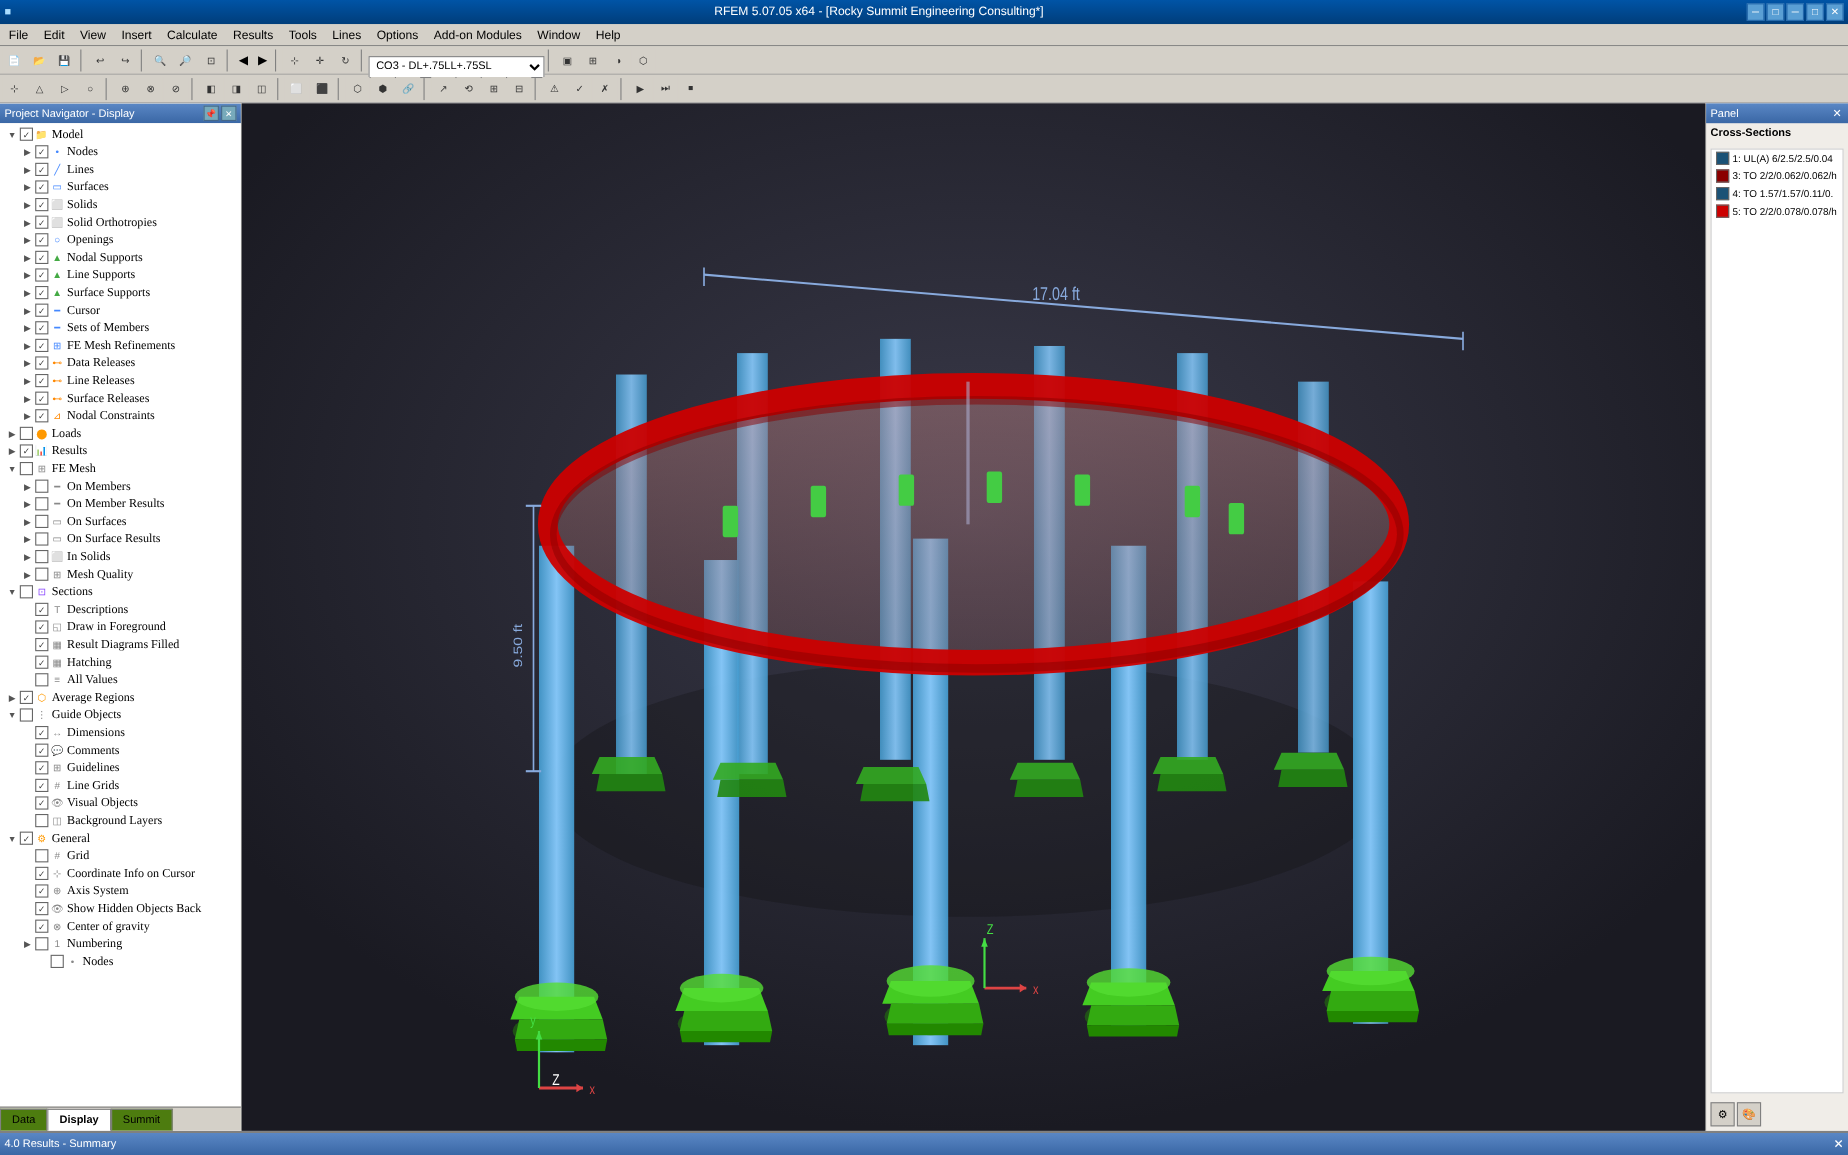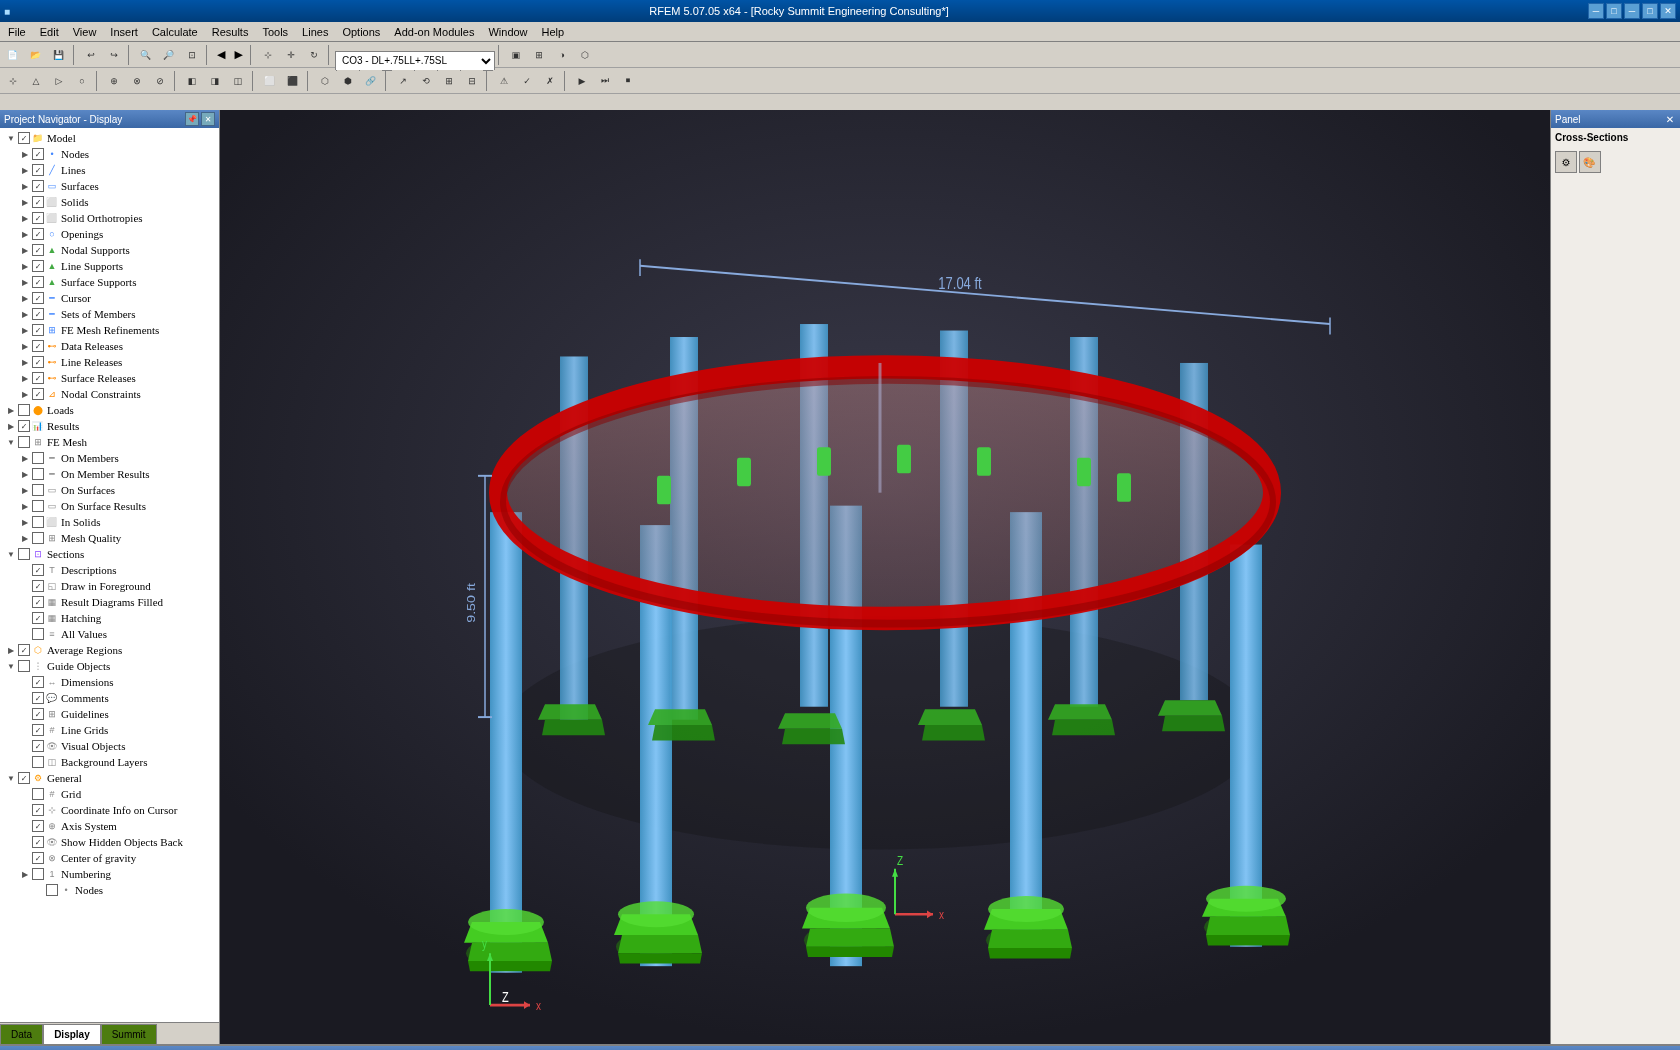--- a/index.html
+++ b/index.html
@@ -70,21 +70,20 @@
       padding: 0 2px;
       font-size: 10px;
       min-width: 160px;
       margin-top: 12px;
     }
 
     
     #main-layout {
       display: flex;
       height: calc(1050px - 22px - 20px - 26px - 26px - 22px - 22px);
-      margin-top: 16px;
     }
 
     
     #left-panel {
       width: 220px;
       background: #f0ede8;
       border-right: 1px solid #808080;
       display: flex;
       flex-direction: column;
       overflow: hidden;
@@ -829,20 +828,38 @@
       </g>
     </svg>
   </div>
 
   <div id="right-panel">
     <div id="panel-header">
       <span>Panel</span>
       <span class="panel-close">✕</span>
     </div>
     <div style="padding:4px;font-size:10px;font-weight:bold;">Cross-Sections</div>
+    <div id="cross-sections">
+      <div class="cs-item">
+        <div class="cs-color-box" style="background:#1a5276;"></div>
+        <span>1: UL(A) 6/2.5/2.5/0.04</span>
+      </div>
+      <div class="cs-item">
+        <div class="cs-color-box" style="background:#8b0000;"></div>
+        <span>3: TO 2/2/0.062/0.062/h</span>
+      </div>
+      <div class="cs-item">
+        <div class="cs-color-box" style="background:#1a5276;"></div>
+        <span>4: TO 1.57/1.57/0.11/0.</span>
+      </div>
+      <div class="cs-item">
+        <div class="cs-color-box" style="background:#cc0000;"></div>
+        <span>5: TO 2/2/0.078/0.078/h</span>
+      </div>
+    </div>
     <div class="panel-icon-row">
       <div class="panel-icon-btn">⚙</div>
       <div class="panel-icon-btn">🎨</div>
     </div>
   </div>
 </div>
 
 <div id="bottom-area">
   <div id="results-panel">
     <div id="results-header">

